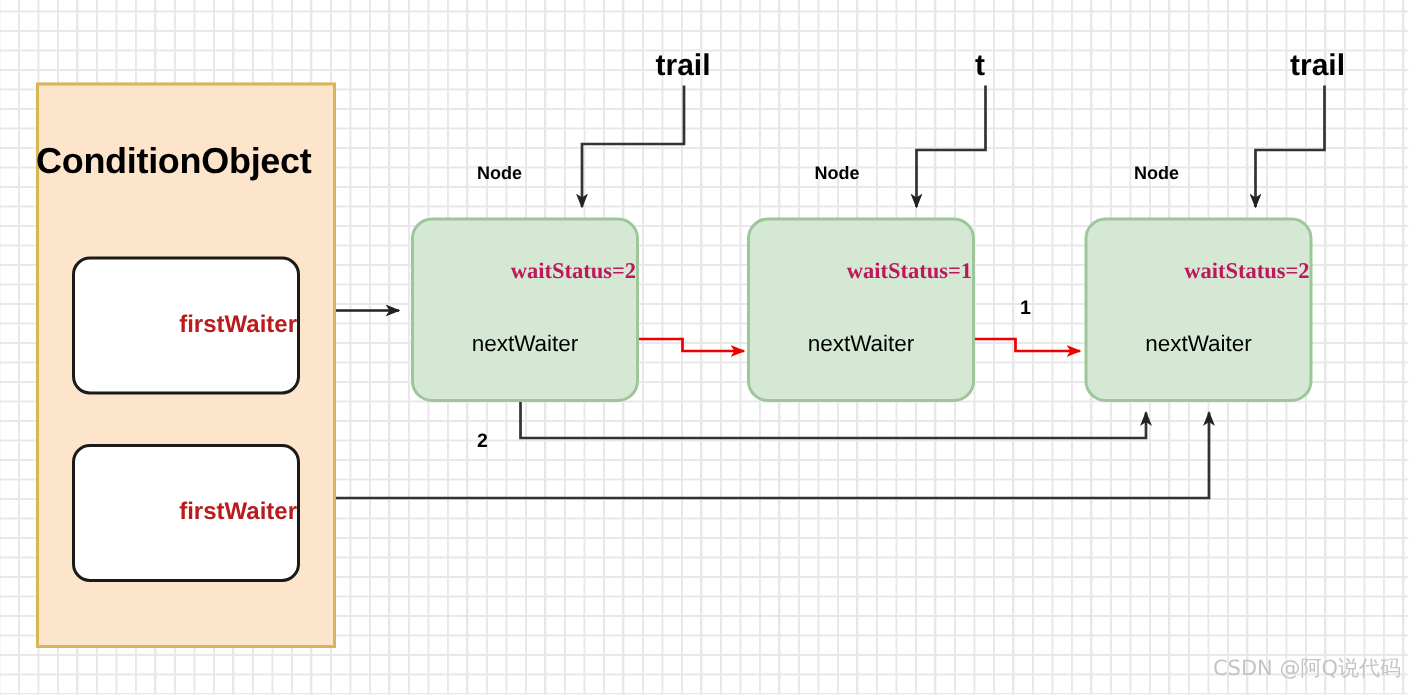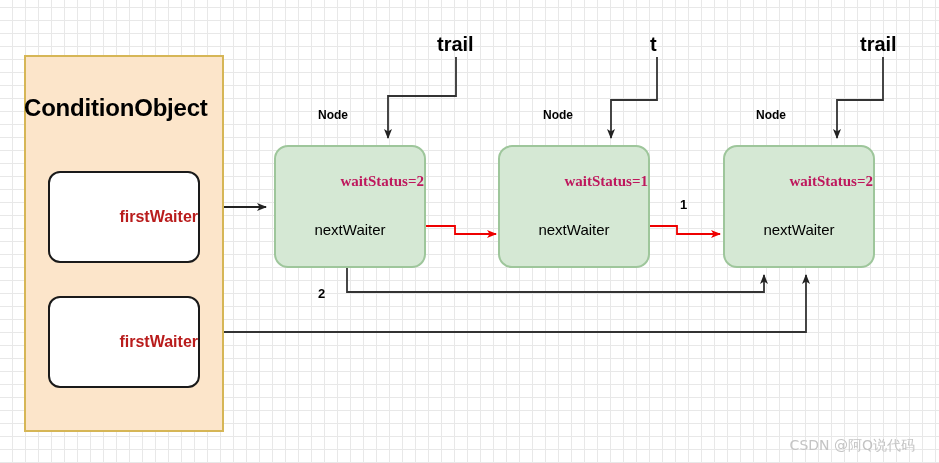--- a/index.html
+++ b/index.html
@@ -132,21 +132,21 @@
     position: absolute;
     font-size: 13px;
     font-weight: bold;
     color: #000000;
   }
   #edge-num-2 { left: 318px; top: 286px; }
   #edge-num-1 { left: 680px; top: 197px; }
 
   .watermark {
     position: absolute;
-    right: 24px;
+    right: 5px;
     bottom: 8px;
     font-size: 14px;
     color: #c4c4c4;
     font-family: "DejaVu Sans", sans-serif;
     white-space: nowrap;
     text-align: center;
   }
 </style>
 </head>
 <body>

